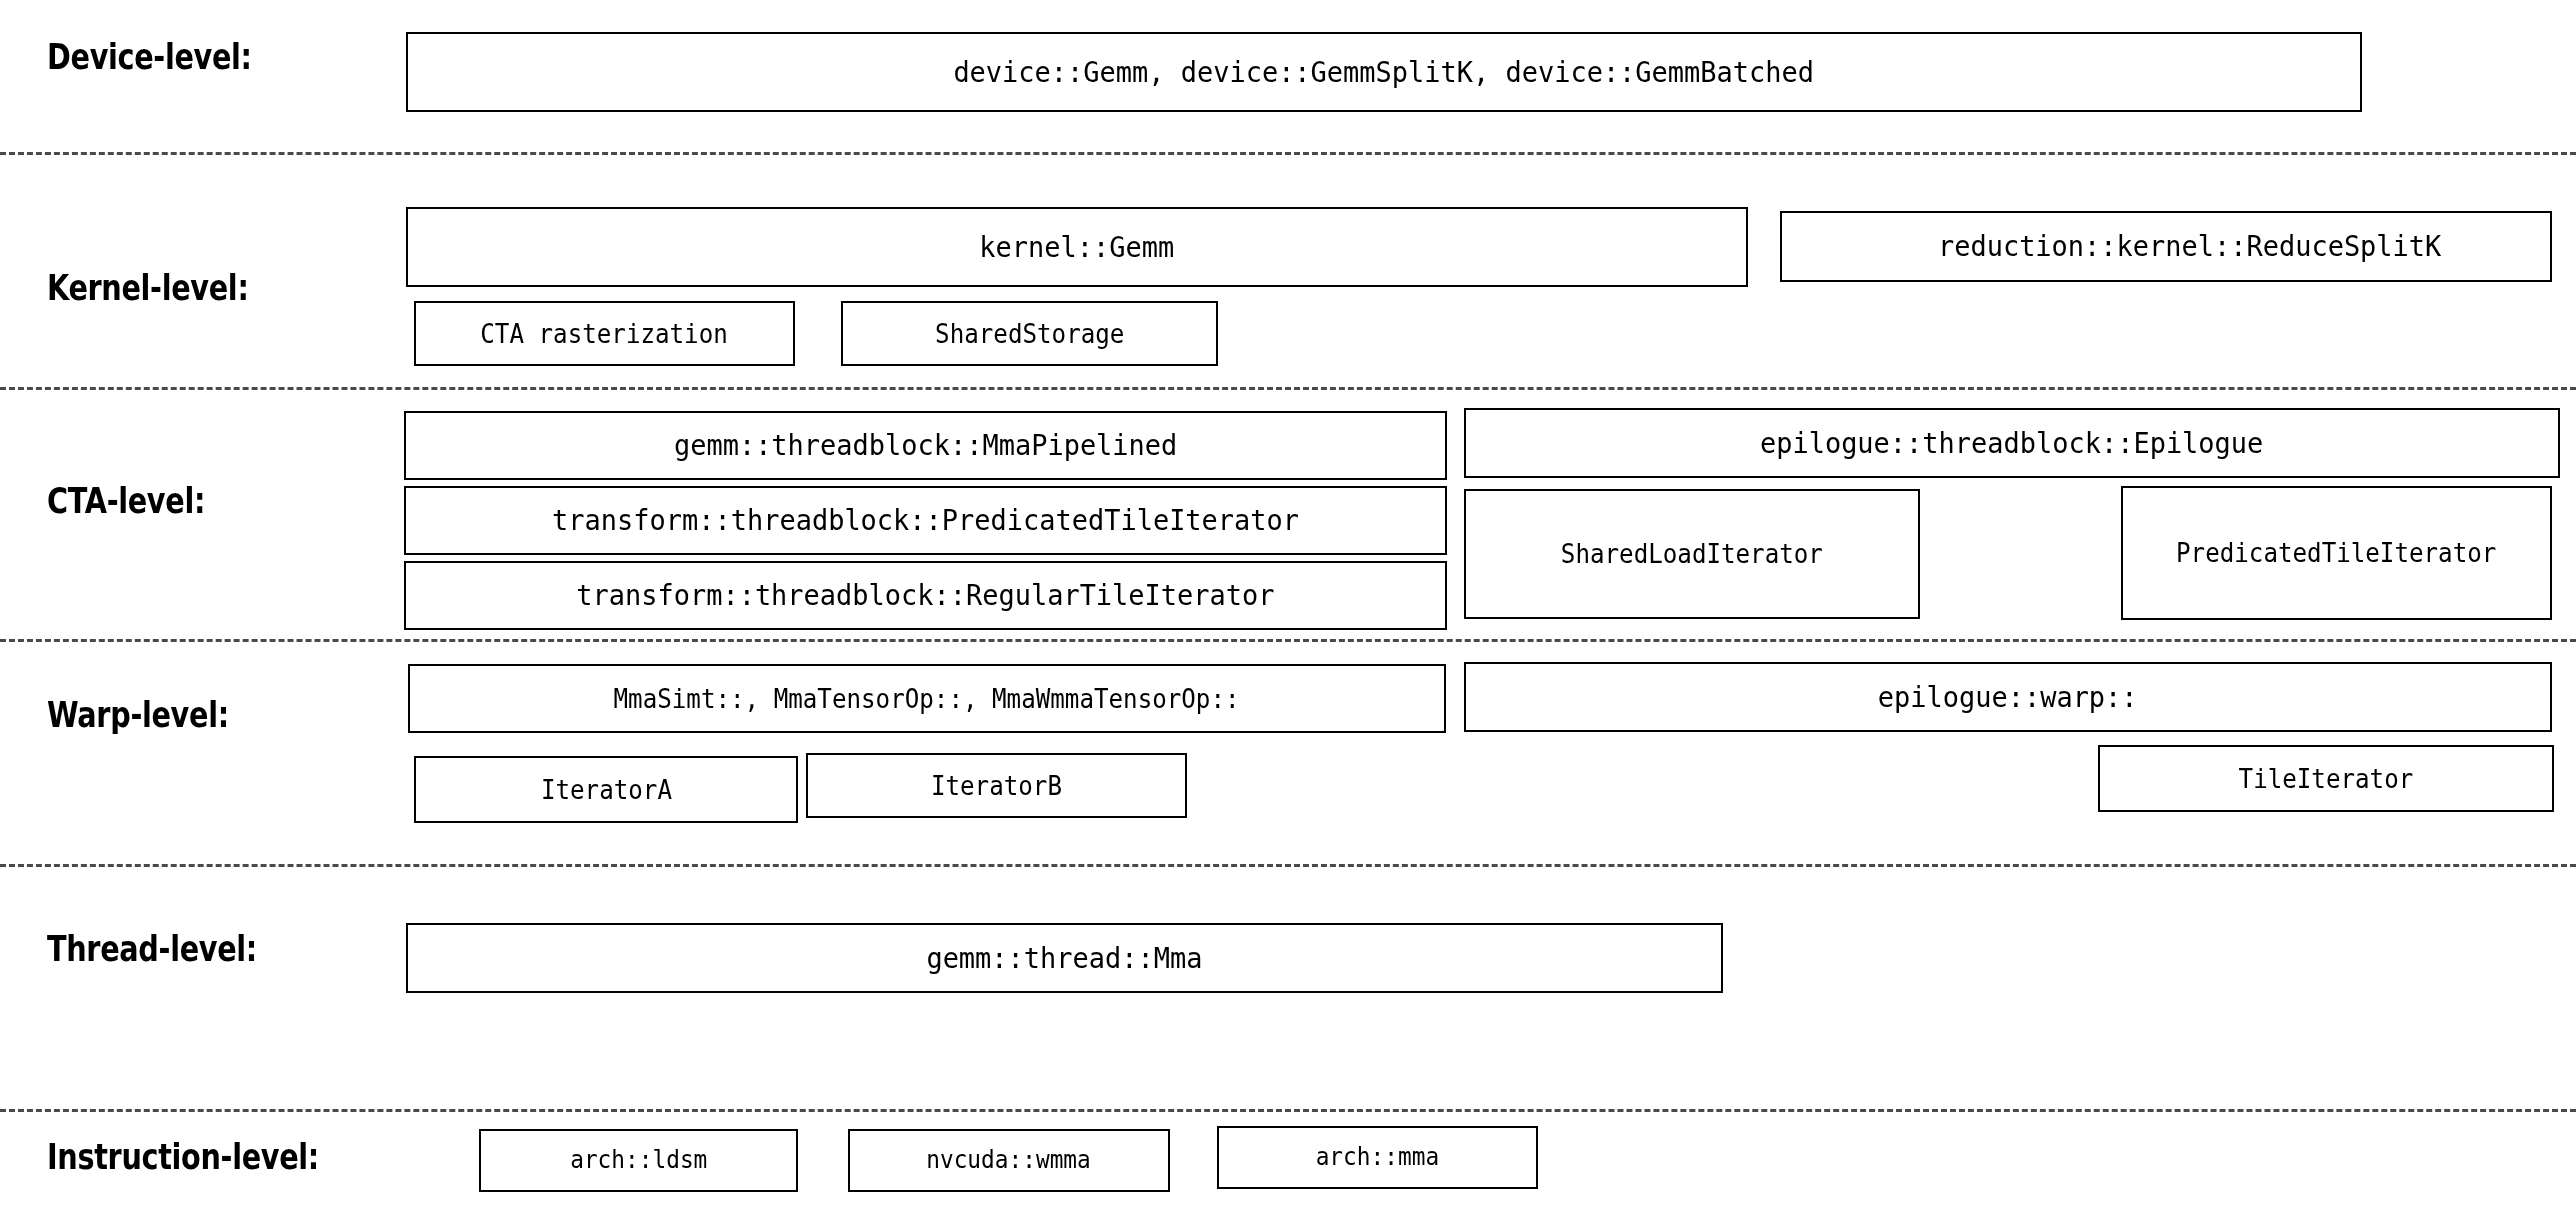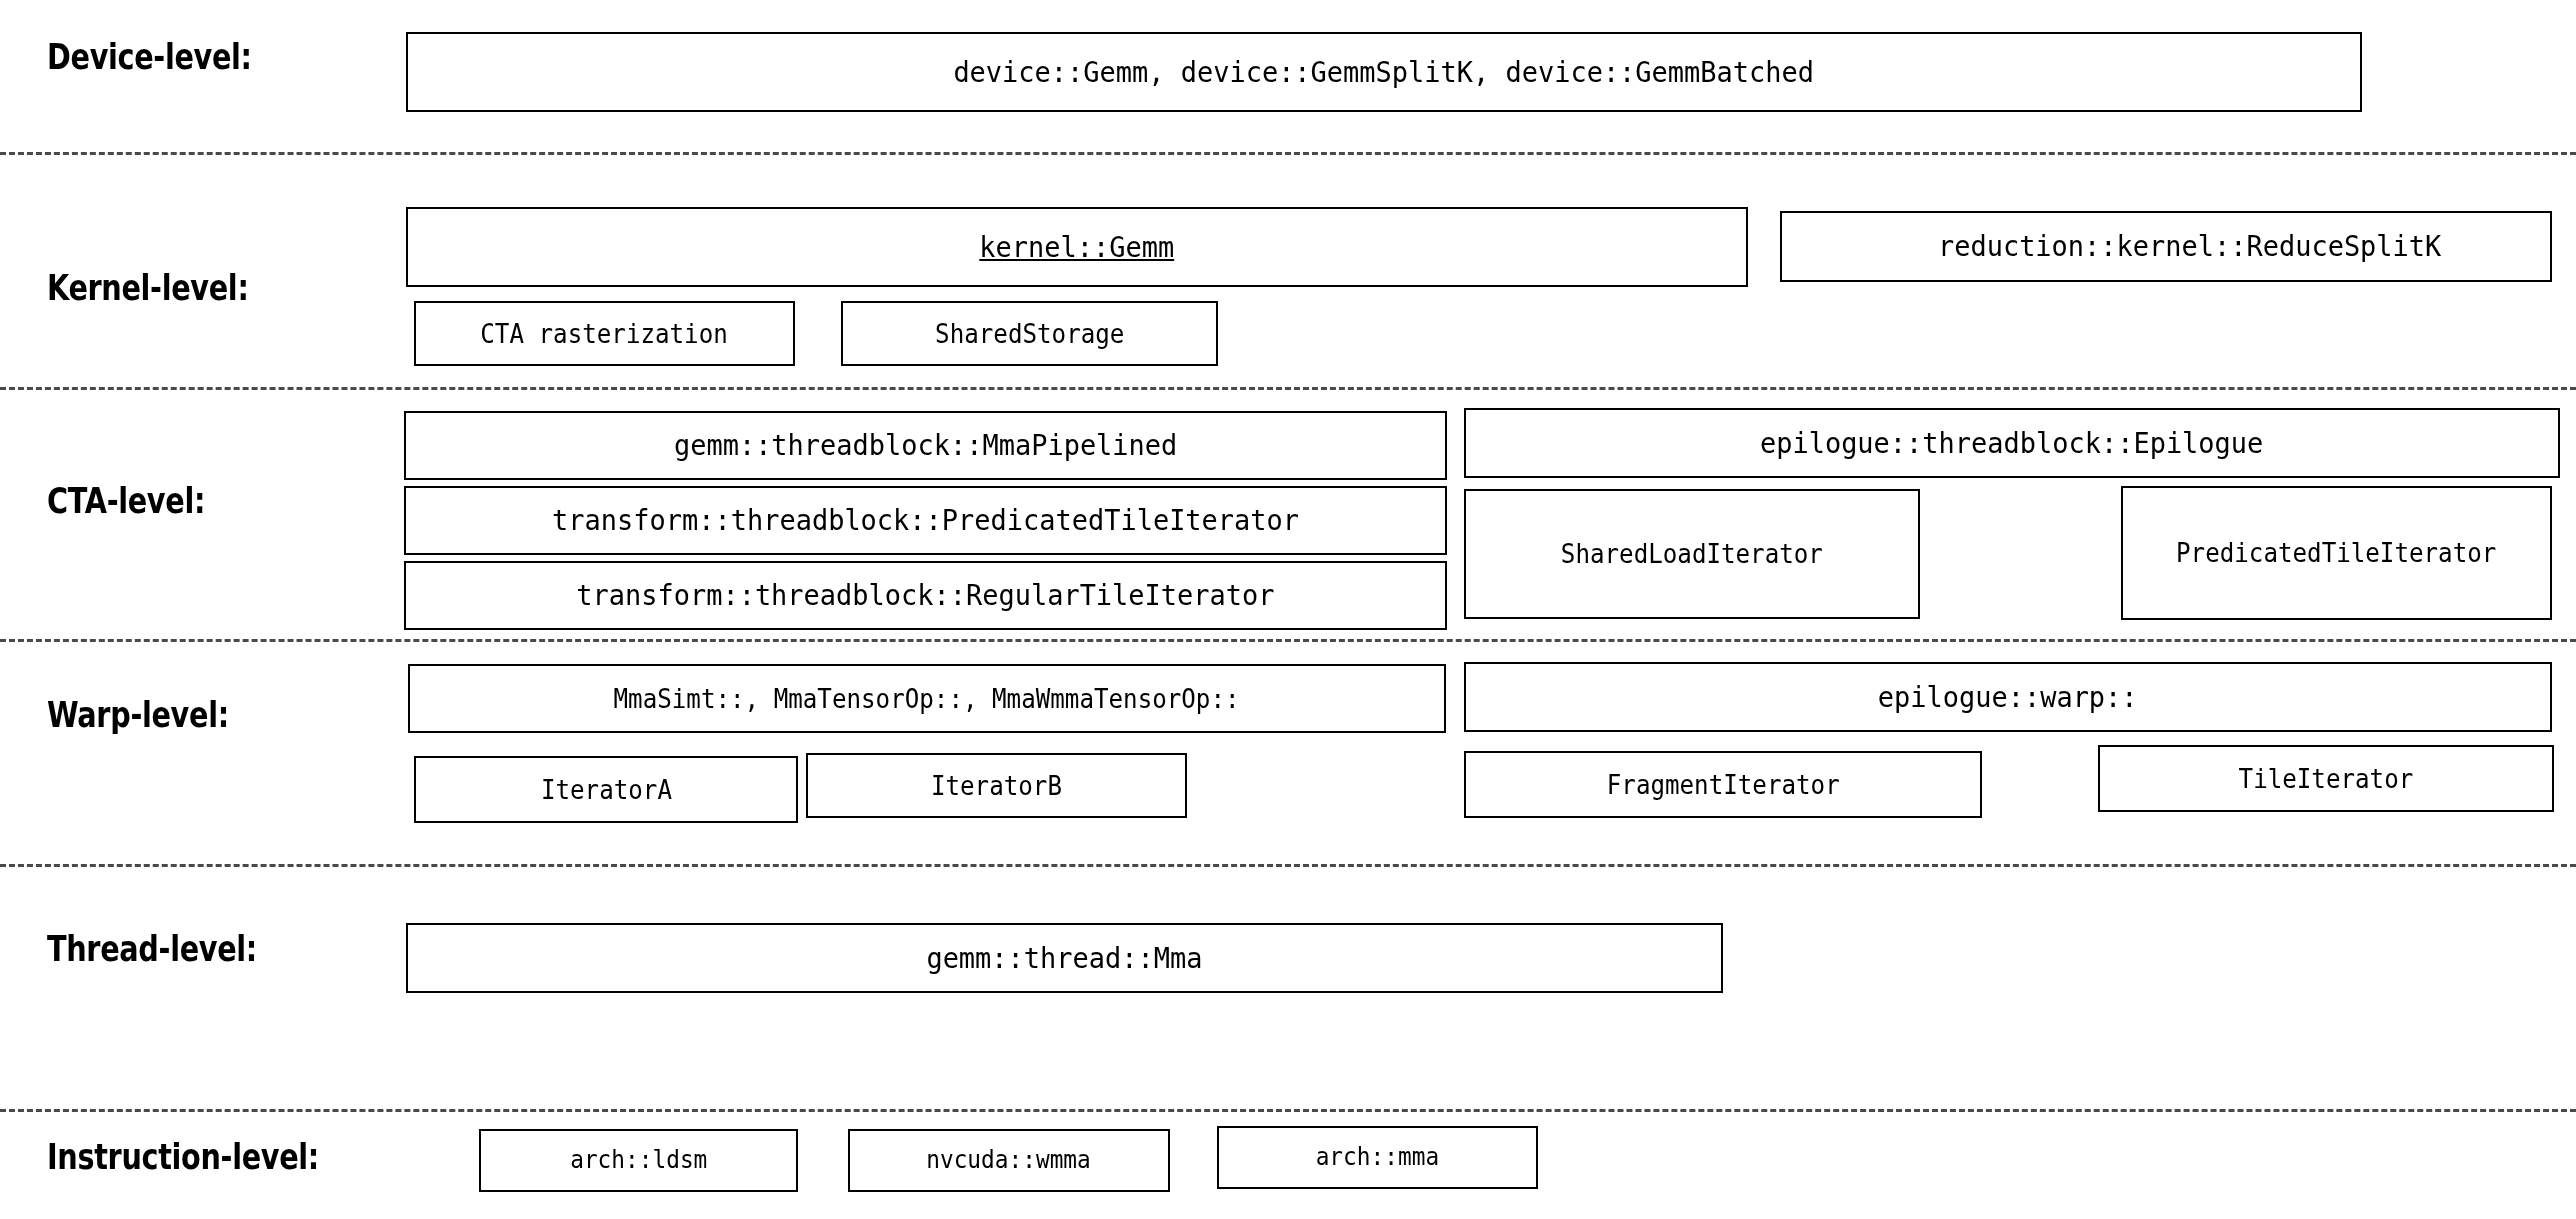--- a/index.html
+++ b/index.html
@@ -63,21 +63,21 @@
   <div class="level-label" style="left:47px; top:37px;">Device-level:</div>
 
   <div class="box" style="left:406px; top:32px; width:1956px; height:80px;">
     <span>device::Gemm, device::GemmSplitK, device::GemmBatched</span>
   </div>
 
   <div class="divider" style="top:152px;"></div>
 
   <div class="level-label" style="left:47px; top:268px;">Kernel-level:</div>
 
-  <div class="box" style="left:406px; top:207px; width:1342px; height:80px;text-decoration:underline;">
+  <div class="box" style="left:406px; top:207px; width:1342px; height:80px;">
     <span>kernel::Gemm</span>
   </div>
 
   <div class="box" style="left:1780px; top:211px; width:772px; height:71px;padding-left:48px;">
     <span>reduction::kernel::ReduceSplitK</span>
   </div>
 
   <div class="box small" style="left:414px; top:301px; width:381px; height:65px;">
     <span>CTA rasterization</span>
   </div>
@@ -128,23 +128,20 @@
   </div>
 
   <div class="box small" style="left:414px; top:756px; width:384px; height:67px;">
     <span>IteratorA</span>
   </div>
 
   <div class="box small" style="left:806px; top:753px; width:381px; height:65px;">
     <span>IteratorB</span>
   </div>
 
-  <div class="box small" style="left:1464px; top:751px; width:518px; height:67px;">
-    <span>FragmentIterator</span>
-  </div>
 
   <div class="box small" style="left:2098px; top:745px; width:456px; height:67px;">
     <span>TileIterator</span>
   </div>
 
   <div class="divider" style="top:864px;"></div>
 
   <div class="level-label" style="left:47px; top:929px;">Thread-level:</div>
 
   <div class="box" style="left:406px; top:923px; width:1317px; height:70px;">

